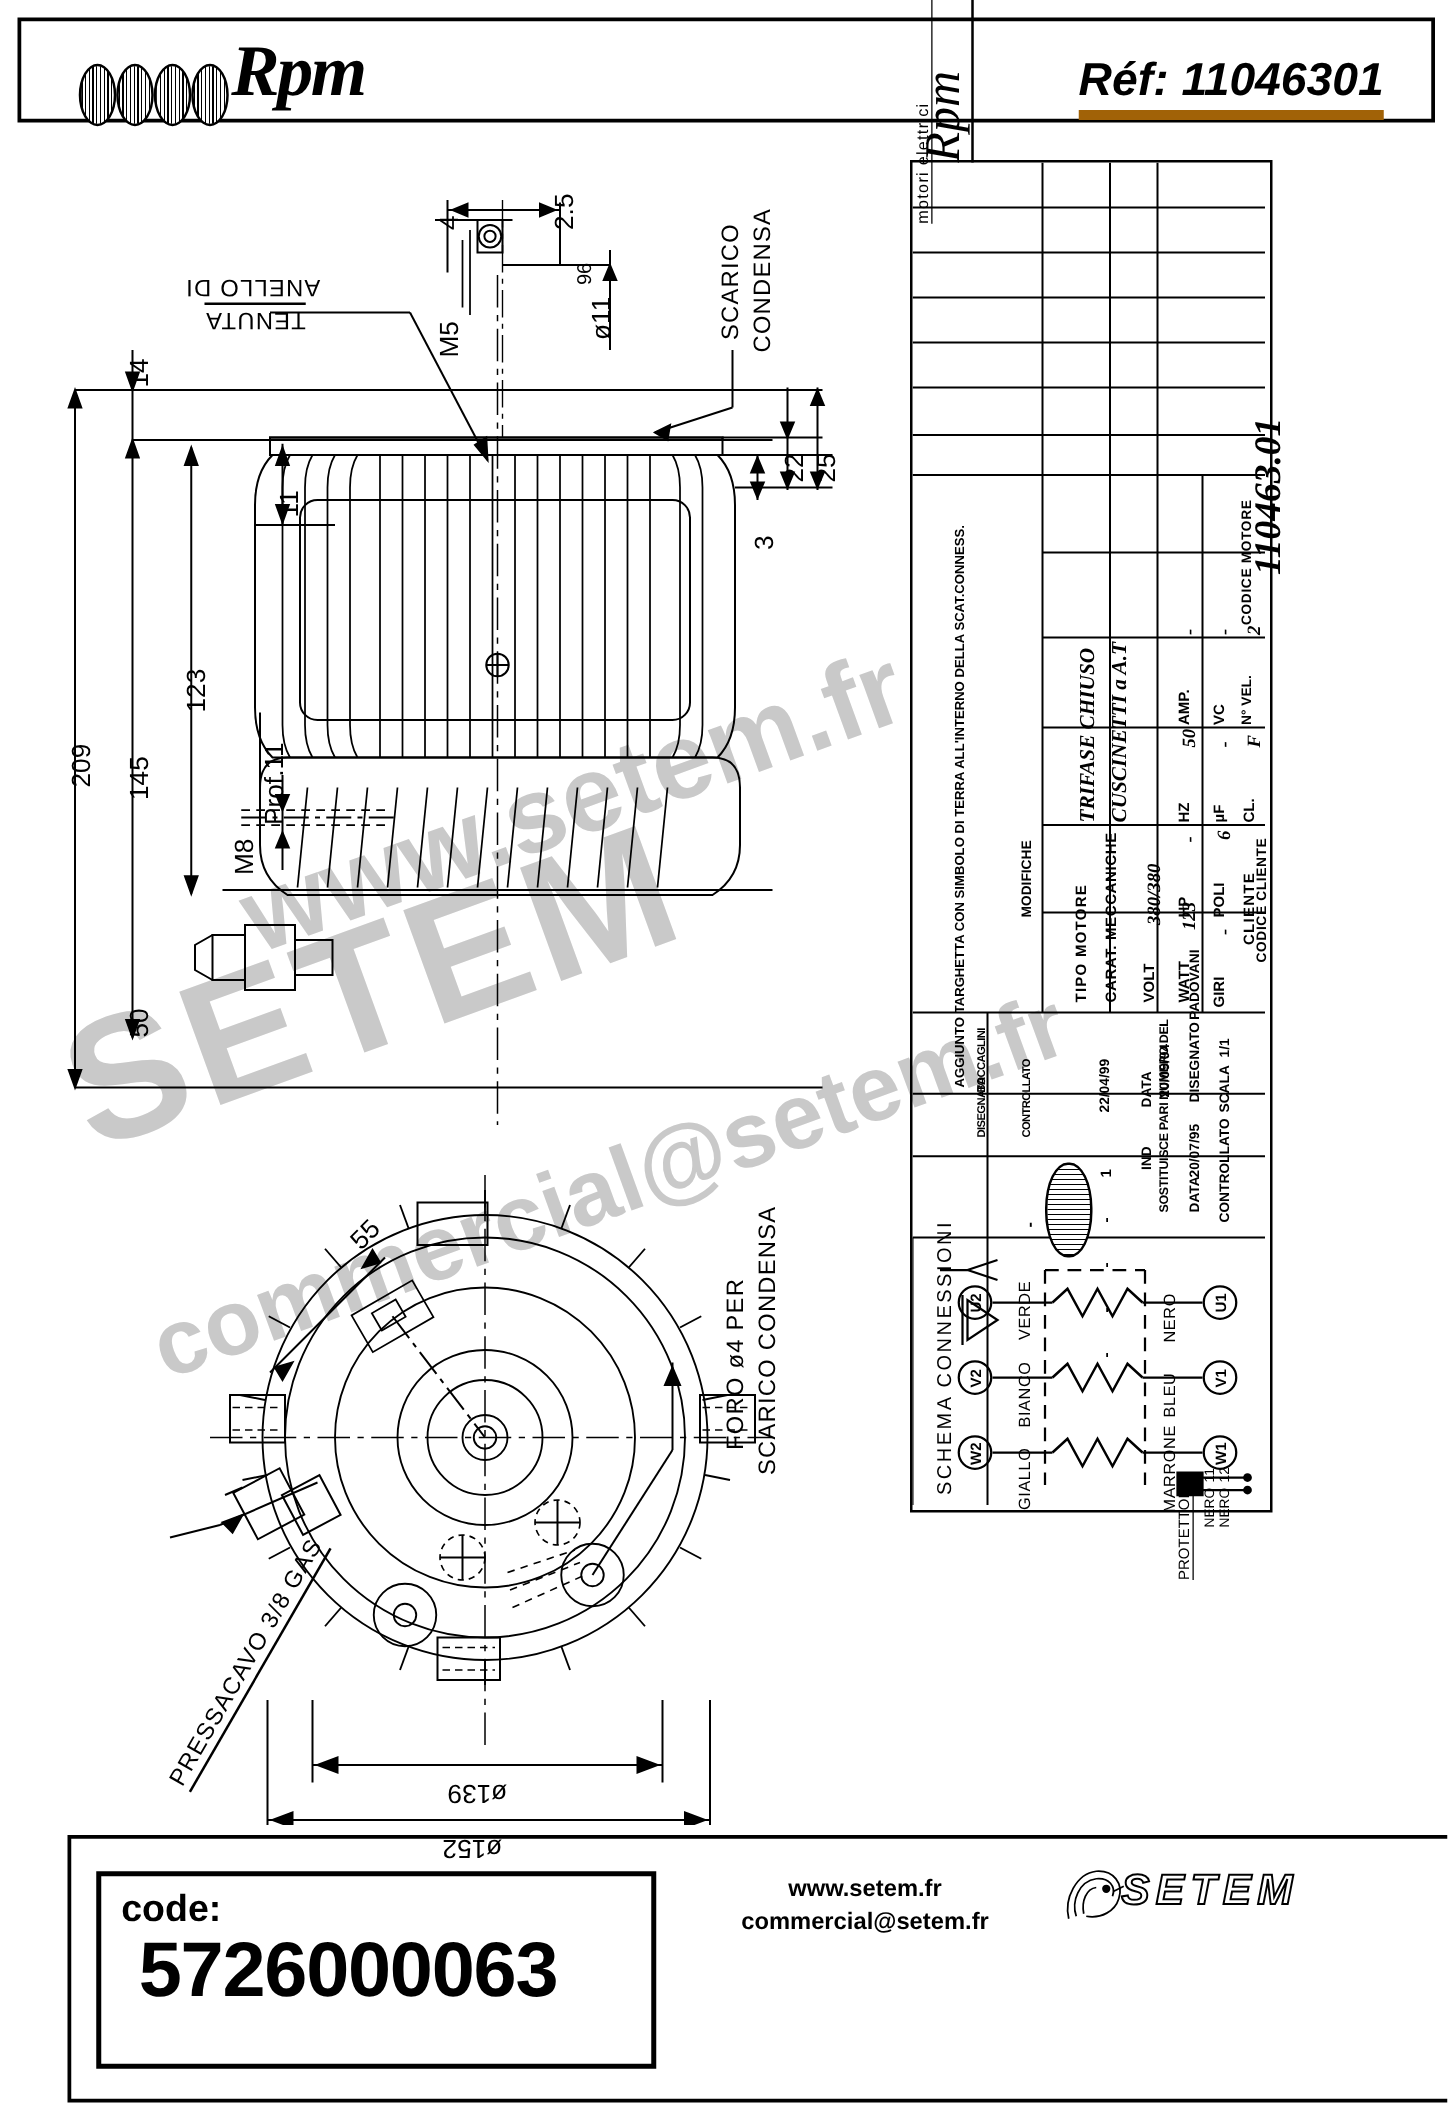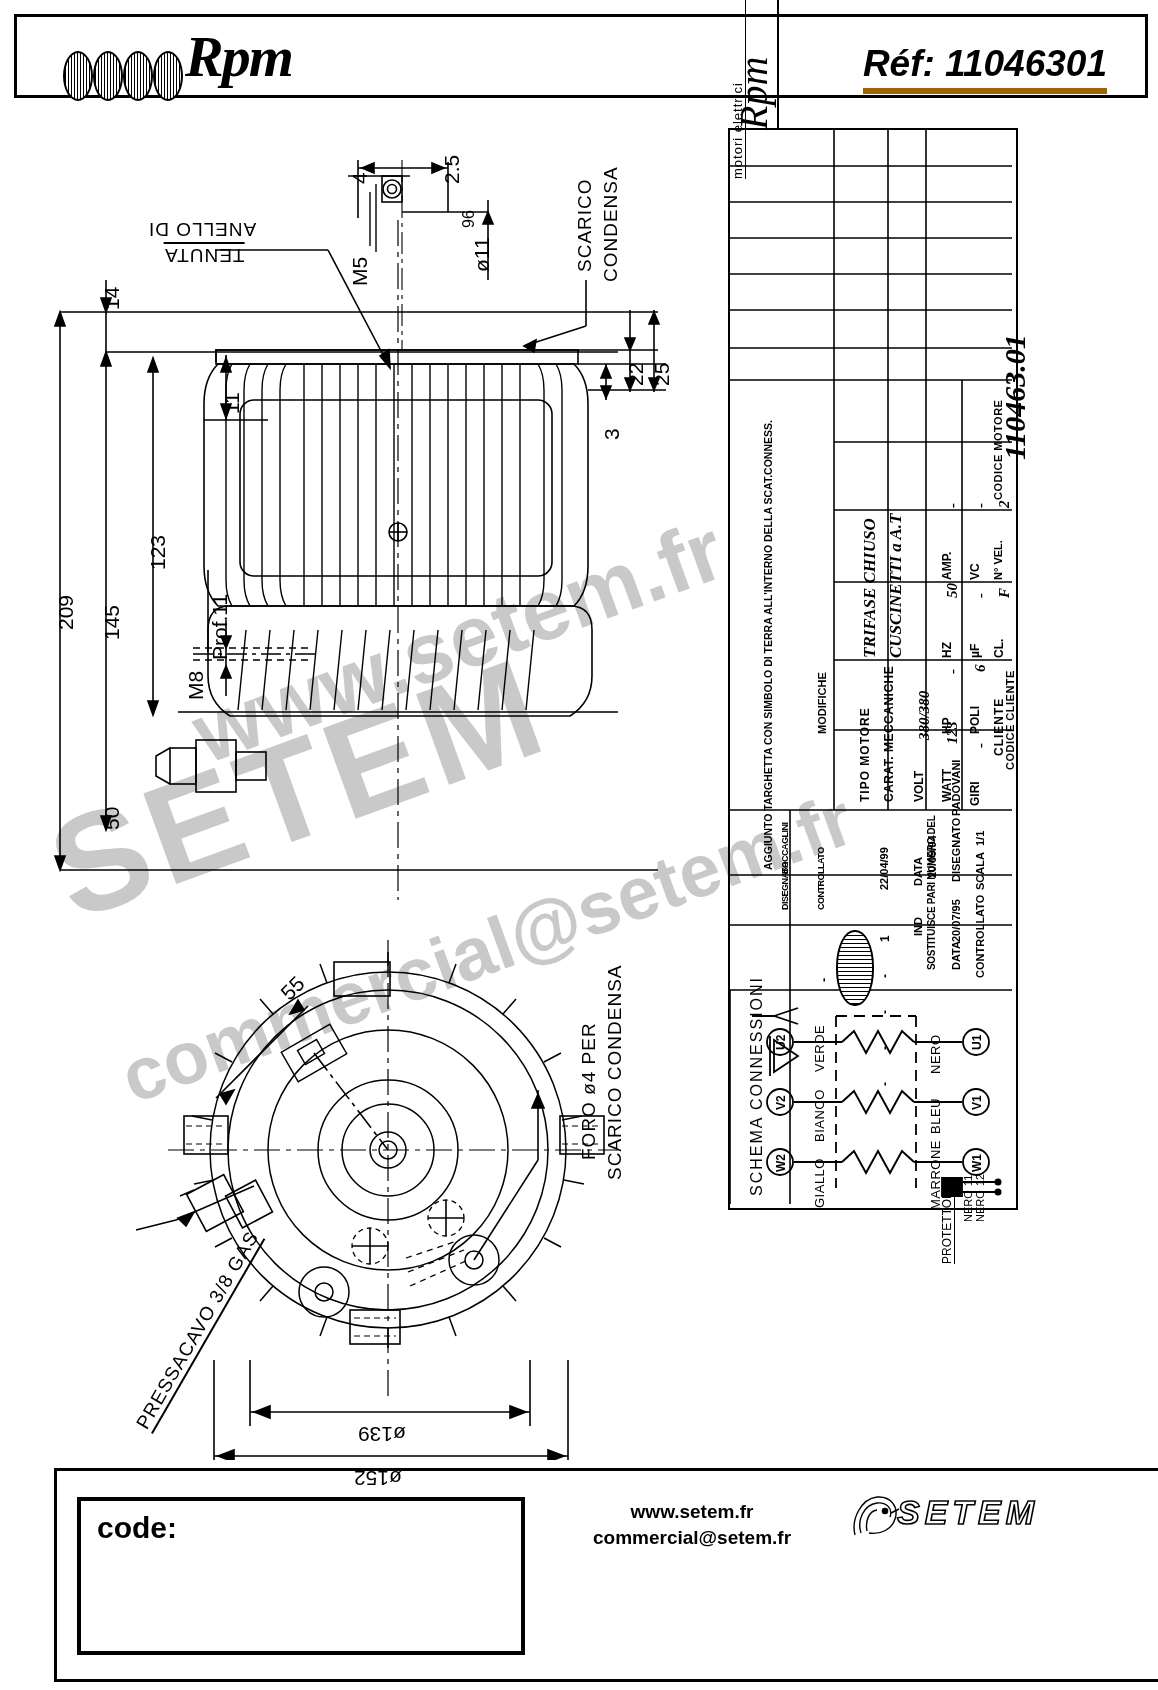--- a/index.html
+++ b/index.html
@@ -9,21 +9,21 @@
   .frame{position:absolute;border:3px solid #000;}
 
   
   #hdr{left:14px;top:14px;width:1128px;height:78px;}
   #logo-rpm{position:absolute;left:48px;top:28px;font-style:italic;font-weight:bold;
             font-size:58px;letter-spacing:-2px;font-family:"Liberation Serif",serif;}
   .coil{position:absolute;top:34px;width:26px;height:46px;border:2px solid #000;
         border-radius:50%/50%;background:
         repeating-linear-gradient(90deg,#000 0 1px,#fff 1px 3px);}
   #ref{position:absolute;right:38px;top:26px;font-style:italic;font-weight:bold;
-       font-size:37px;border-bottom:6px solid #a16207;padding-bottom:3px;letter-spacing:0px;}
+       font-size:37px;border-bottom:8px solid #a16207;padding-bottom:3px;letter-spacing:0px;}
 
   
   #ftr{left:14px;top:1468px;width:1128px;height:208px;margin-left:40px;}
   #codebox{position:absolute;left:20px;top:26px;width:440px;height:150px;border:4px solid #000;background:#fff;}
   #code-lab{position:absolute;left:16px;top:10px;font-size:30px;font-weight:bold;}
   #code-val{position:absolute;left:30px;top:40px;font-size:62px;font-weight:bold;letter-spacing:-1px;}
   #web1{position:absolute;left:470px;top:30px;width:330px;text-align:center;font-size:19px;font-weight:bold;}
   #web2{position:absolute;left:470px;top:56px;width:330px;text-align:center;font-size:19px;font-weight:bold;}
   #addr{position:absolute;left:440px;top:108px;width:680px;text-align:center;font-size:15px;font-weight:bold;}
   #setem-logo{position:absolute;left:840px;top:22px;font-size:34px;font-weight:bold;font-style:italic;
@@ -521,20 +521,21 @@
       <div class="rot" style="position:absolute;left:232px;top:226px;font-size:11px;">NERO</div>
       <div class="rot" style="position:absolute;left:244px;top:226px;font-size:11px;">NERO</div>
       <div class="rot" style="position:absolute;left:232px;top:190px;font-size:11px;">11</div>
       <div class="rot" style="position:absolute;left:244px;top:190px;font-size:11px;">12</div>
     </div>
   </div>
 
   <div class="frame" id="ftr">
     <div id="codebox">
       <div id="code-lab">code:</div>
+      <div id="code-val">5726000063</div>
     </div>
     <div id="web1">www.setem.fr</div>
     <div id="web2">commercial@setem.fr</div>
     <svg id="setem-swan" viewBox="0 0 56 56">
       <g stroke="#000" fill="none" stroke-width="1.4">
         <path d="M8 46 C4 30 14 10 30 8 C44 7 52 18 48 30 C45 40 34 46 22 44"></path>
         <path d="M14 44 C10 32 16 16 30 14 C40 13 46 20 43 28"></path>
         <path d="M20 42 C18 32 22 22 30 21"></path>
         <circle cx="38" cy="22" r="2.6" fill="#000"></circle>
         <path d="M44 24 L52 20"></path>

